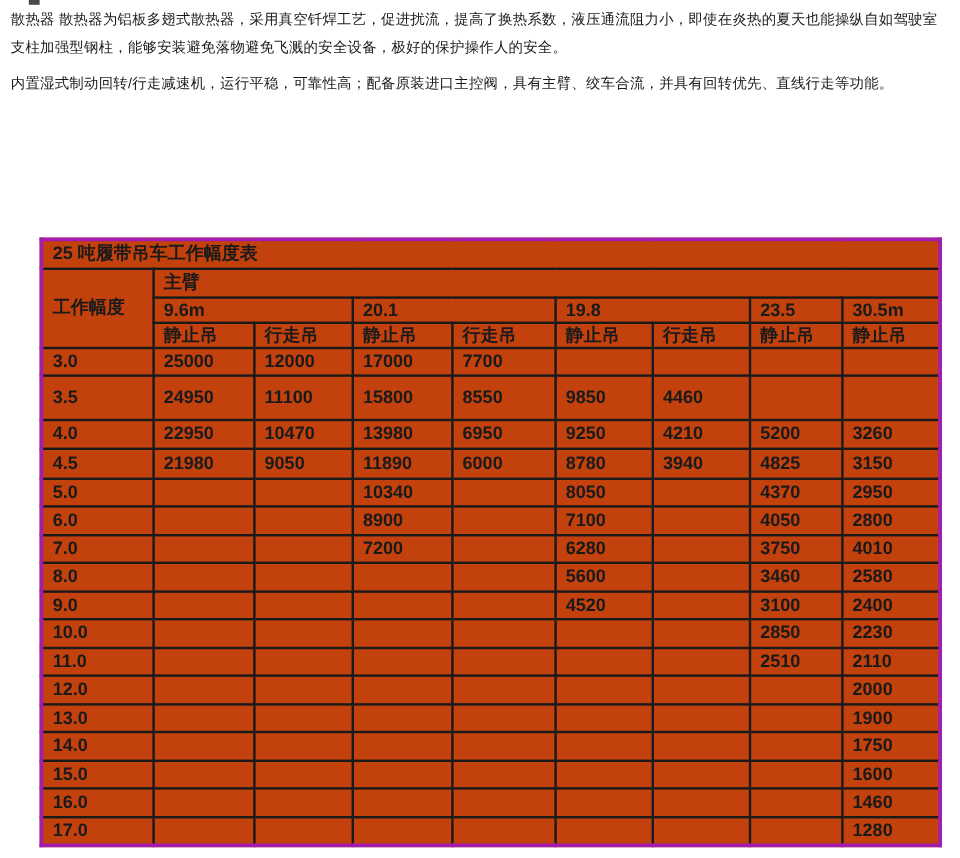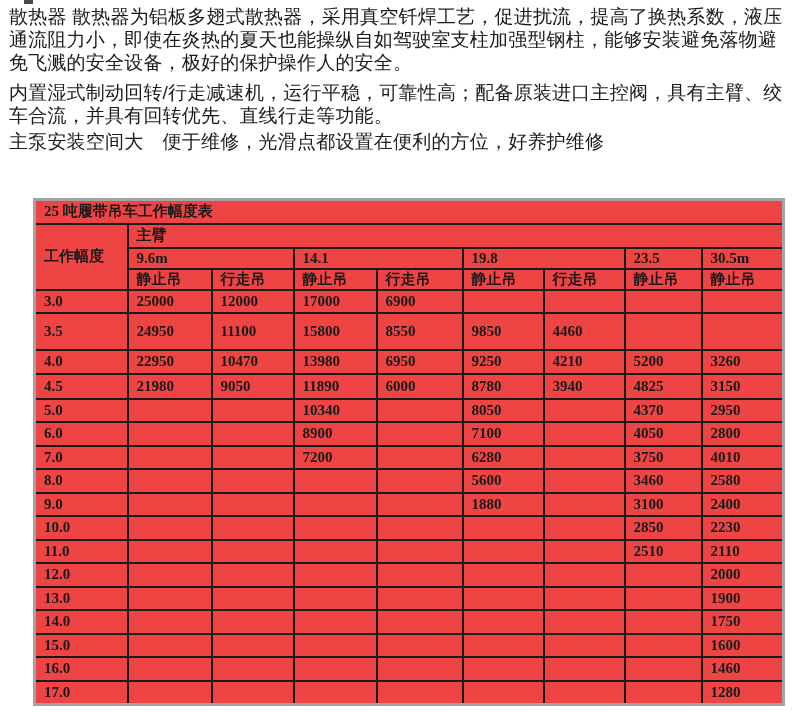--- a/index.html
+++ b/index.html
@@ -20,40 +20,40 @@
     background: #4a4a4a;
   }
 
   
   .paragraphs {
     position: absolute;
     top: 5px; left: 9px;
     width: 784px;
   }
   .paragraphs p {
-    font-size: 19px;
+    font-size: 12px;
     line-height: 23px;
     letter-spacing: 0.2px;
     color: #1a1a1a;
   }
   .para-1 { margin-bottom: 7px; }
   .para-2 { margin-bottom: 3px; }
   .para-3 { margin-bottom: 8px; }
   .para-4 { padding-left: 9px; font-weight: 700; }
 
   
   .capacity-table {
     position: absolute;
     left: 33px; top: 198px;
     width: 749px;
     border-collapse: collapse;
     table-layout: fixed;
-    background: #ef4444;
-    border: 3px solid #a3a3a3;
-    font-family: Liberation Serif, serif;
+    background: #c2410c;
+    border: 3px solid #a21caf;
+    font-family: Liberation Sans, sans-serif;
   }
   .capacity-table td {
     border: 2px solid #1a1a1a;
     padding: 0 2px 0 8px;
     vertical-align: middle;
     text-align: left;
     font-size: 15px;
     color: #1a1a1a;
     overflow: hidden;
     white-space: nowrap;
@@ -72,21 +72,20 @@
   .capacity-table tbody tr:nth-child(4) { height: 25px; margin-top: 37px; }
 </style>
 </head>
 <body>
 
 <div class="fragment"></div>
 
 <div class="paragraphs">
   <p class="para-1">散热器 散热器为铝板多翅式散热器，采用真空钎焊工艺，促进扰流，提高了换热系数，液压通流阻力小，即使在炎热的夏天也能操纵自如驾驶室支柱加强型钢柱，能够安装避免落物避免飞溅的安全设备，极好的保护操作人的安全。</p>
   <p class="para-2">内置湿式制动回转/行走减速机，运行平稳，可靠性高；配备原装进口主控阀，具有主臂、绞车合流，并具有回转优先、直线行走等功能。</p>
-  <p class="para-3">主泵安装空间大　便于维修，光滑点都设置在便利的方位，好养护维修</p>
 </div>
 
 <table class="capacity-table">
   <colgroup>
     <col style="width:93px">
     <col style="width:84px">
     <col style="width:82px">
     <col style="width:83px">
     <col style="width:86px">
     <col style="width:81px">
@@ -97,21 +96,21 @@
   <thead>
     <tr class="r-title">
       <td colspan="9">25 吨履带吊车工作幅度表</td>
     </tr>
     <tr class="r-group">
       <td rowspan="3">工作幅度</td>
       <td colspan="8">主臂</td>
     </tr>
     <tr class="r-boom">
       <td colspan="2">9.6m</td>
-      <td colspan="2">14.1</td>
+      <td colspan="2">20.1</td>
       <td colspan="2">19.8</td>
       <td>23.5</td>
       <td>30.5m</td>
     </tr>
     <tr class="r-sub">
       <td>静止吊</td>
       <td>行走吊</td>
       <td>静止吊</td>
       <td>行走吊</td>
       <td>静止吊</td>
@@ -119,21 +118,21 @@
       <td>静止吊</td>
       <td>静止吊</td>
     </tr>
   </thead>
   <tbody>
       <tr>
         <td>3.0</td>
         <td>25000</td>
         <td>12000</td>
         <td>17000</td>
-        <td>6900</td>
+        <td>7700</td>
         <td></td>
         <td></td>
         <td></td>
         <td></td>
       </tr>
       <tr>
         <td>3.5</td>
         <td>24950</td>
         <td>11100</td>
         <td>15800</td>
@@ -208,21 +207,21 @@
         <td></td>
         <td>3460</td>
         <td>2580</td>
       </tr>
       <tr>
         <td>9.0</td>
         <td></td>
         <td></td>
         <td></td>
         <td></td>
-        <td>1880</td>
+        <td>4520</td>
         <td></td>
         <td>3100</td>
         <td>2400</td>
       </tr>
       <tr>
         <td>10.0</td>
         <td></td>
         <td></td>
         <td></td>
         <td></td>

